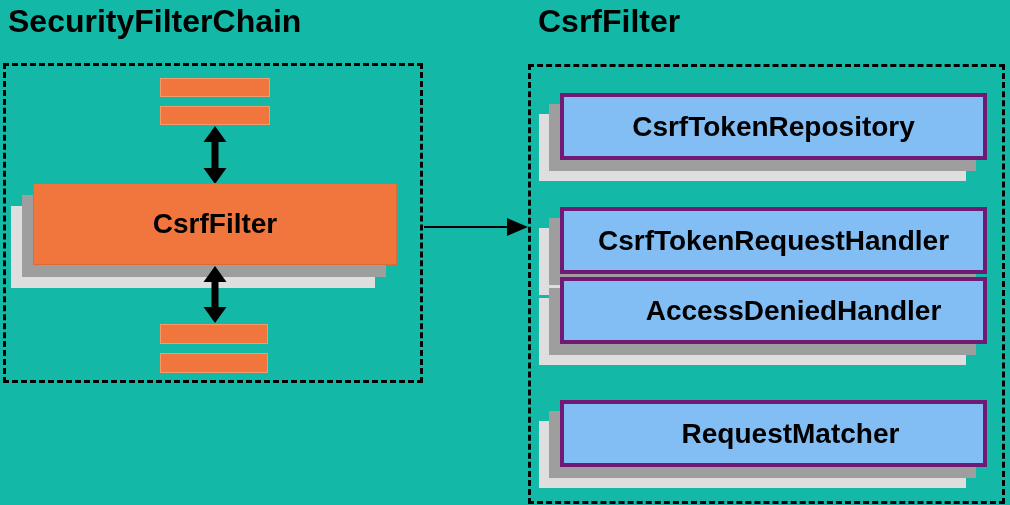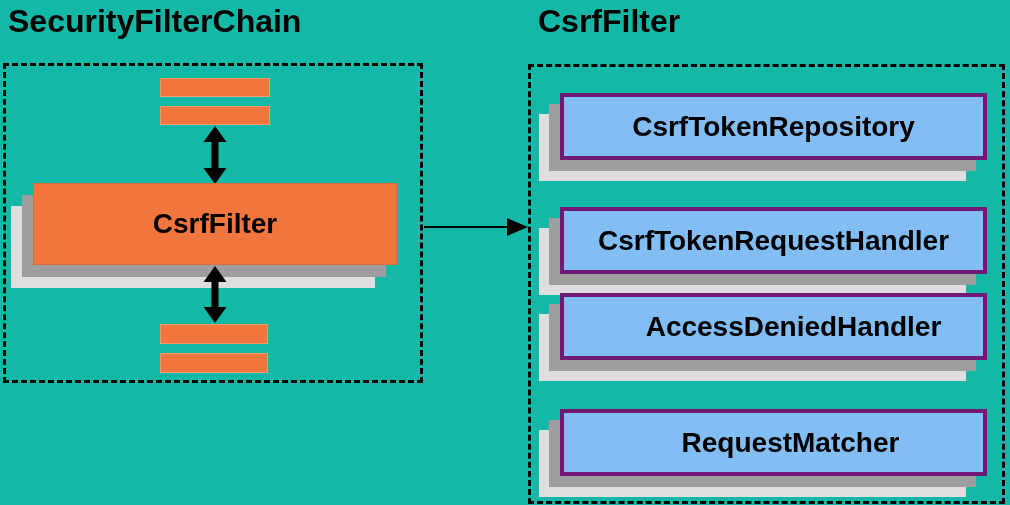--- a/index.html
+++ b/index.html
@@ -94,22 +94,22 @@
     box-shadow: -11px 11px 0 #9E9E9E, -21px 21px 0 #DEDEDE;
     display: flex;
     align-items: center;
     justify-content: center;
     font-size: 28px;
     font-weight: bold;
     color: #000000;
   }
   .comp-1 { top: 93px; }
   .comp-2 { top: 193px; margin-top: 14px; }
-  .comp-3 { top: 293px; padding-left: 40px; }
-  .comp-4 { top: 409px; padding-left: 34px; }
+  .comp-3 { top: 277px; padding-left: 40px; }
+  .comp-4 { top: 400px; padding-left: 34px; }
 </style>
 </head>
 <body>
 
 <div class="stage">
 
   <div class="panel-title left">SecurityFilterChain</div>
   <div class="panel-title right">CsrfFilter</div>
 
   <div class="dashed-container left-container"></div>

